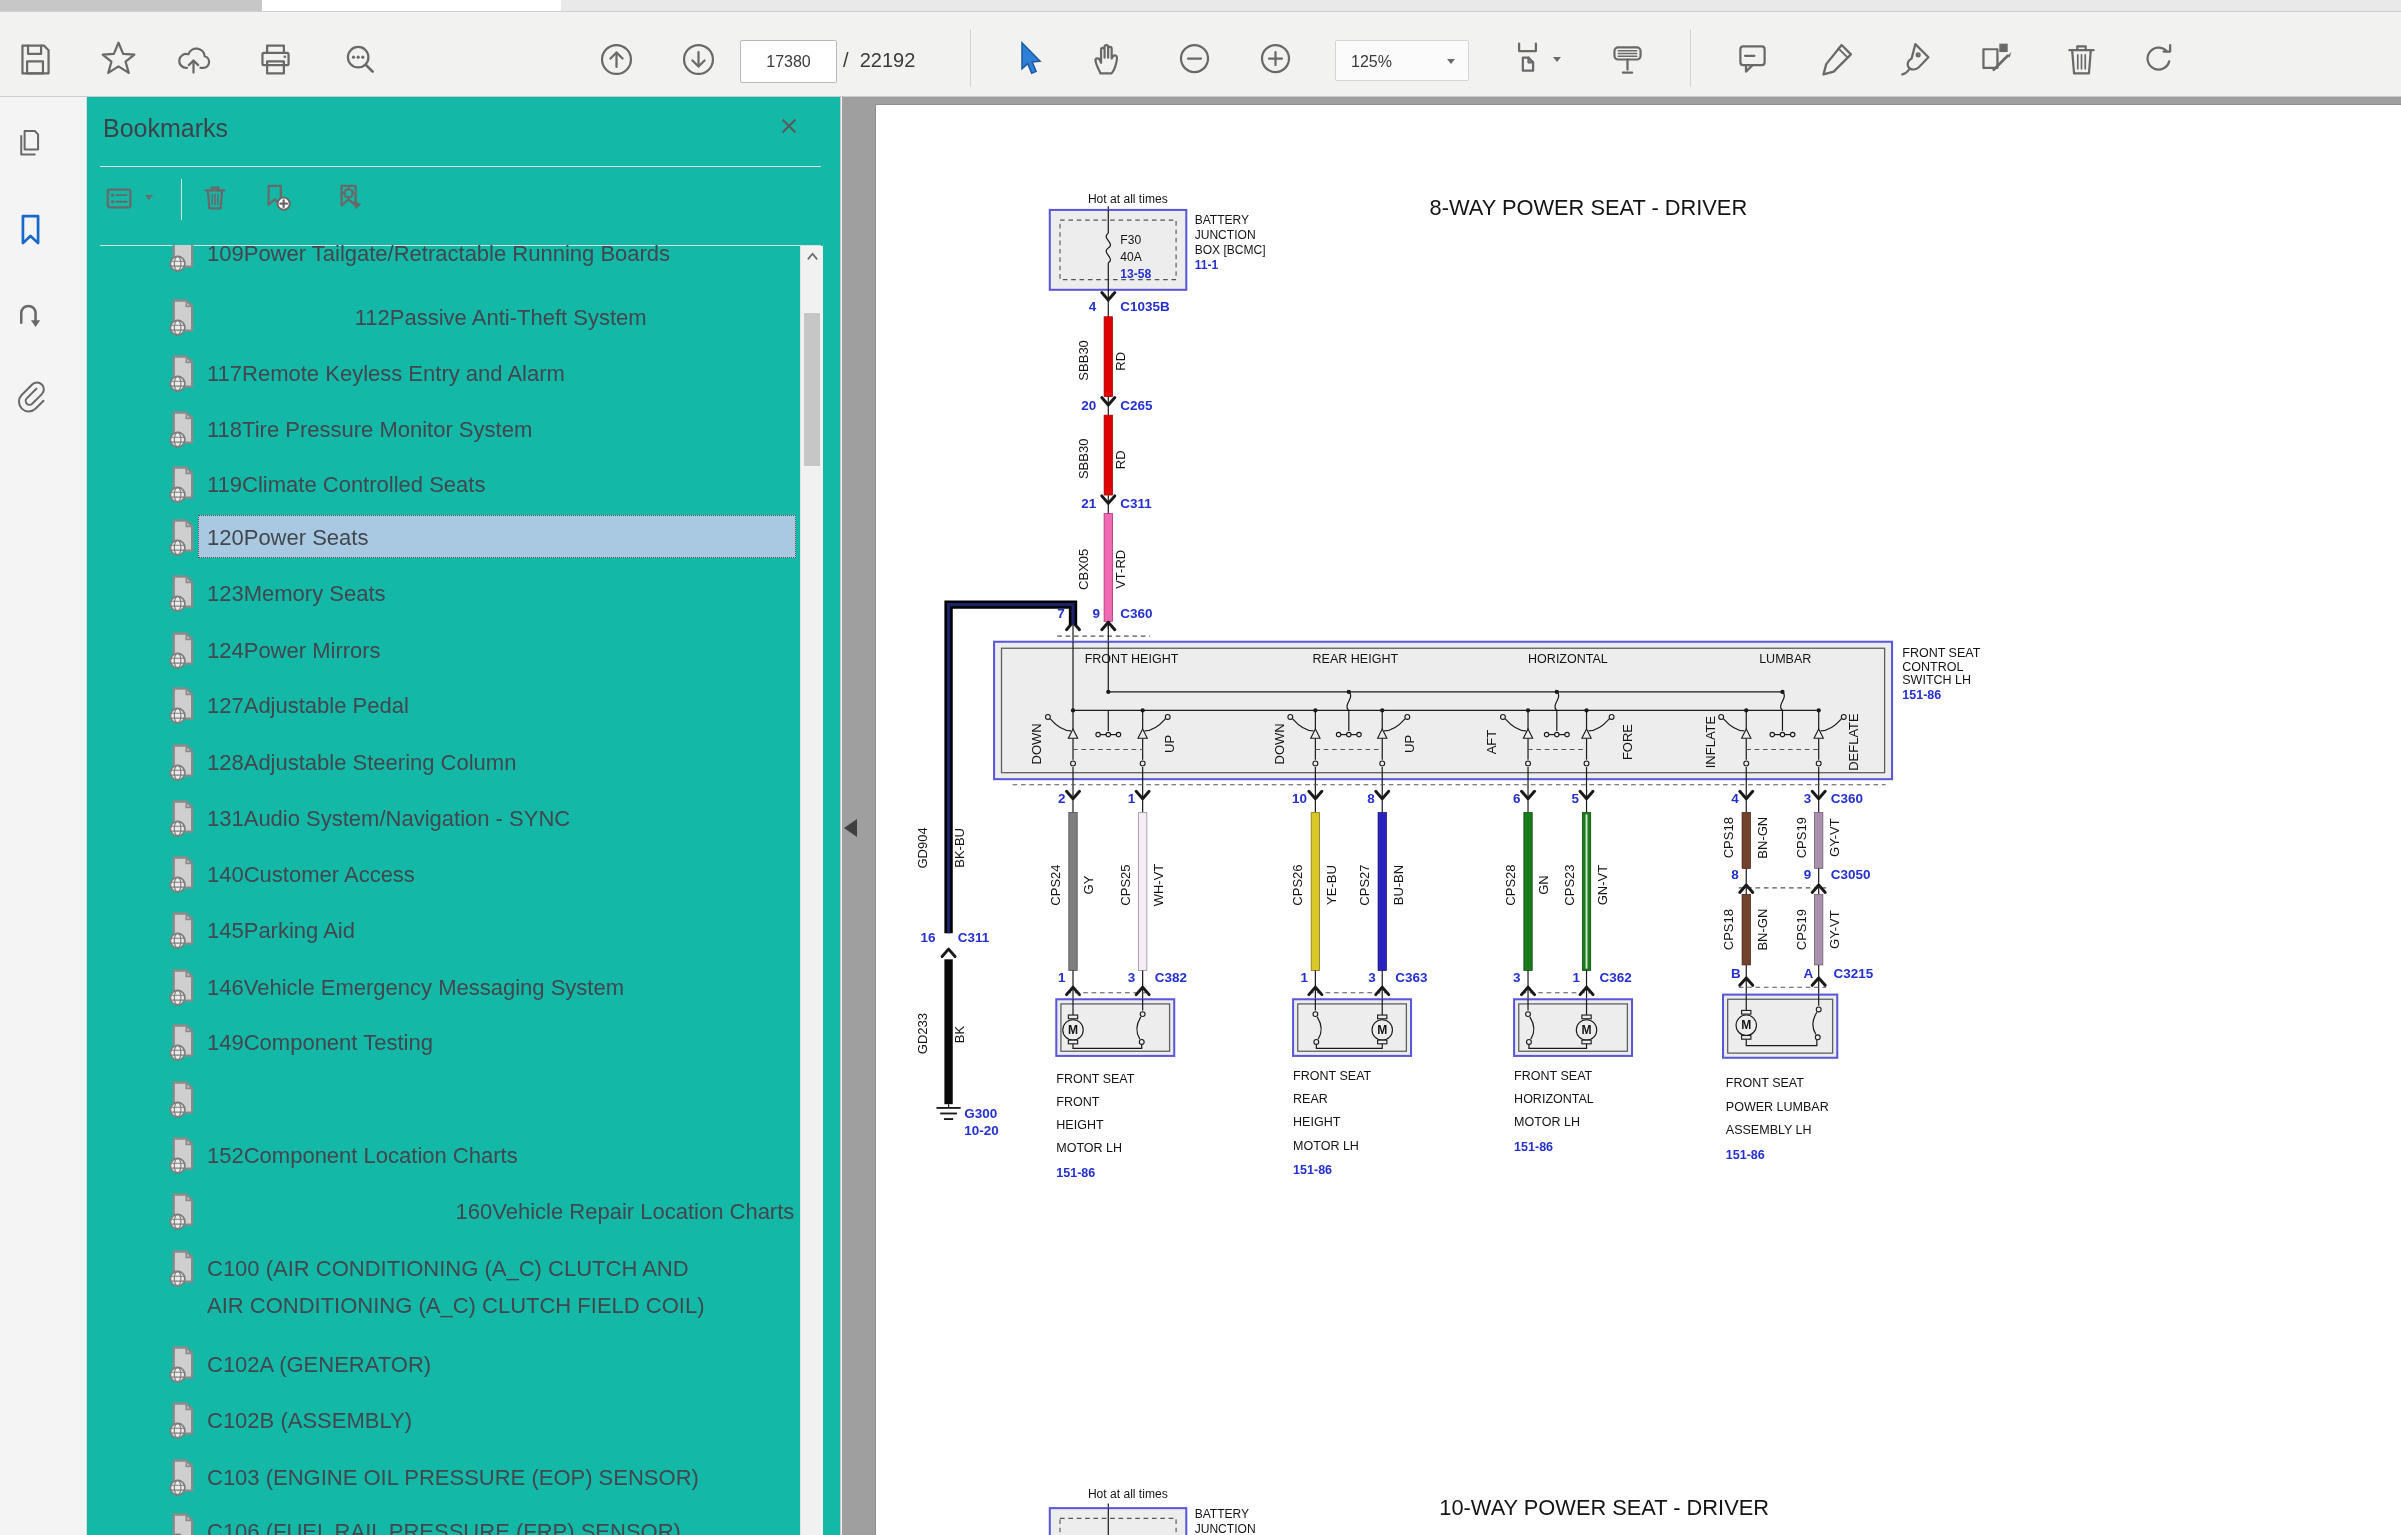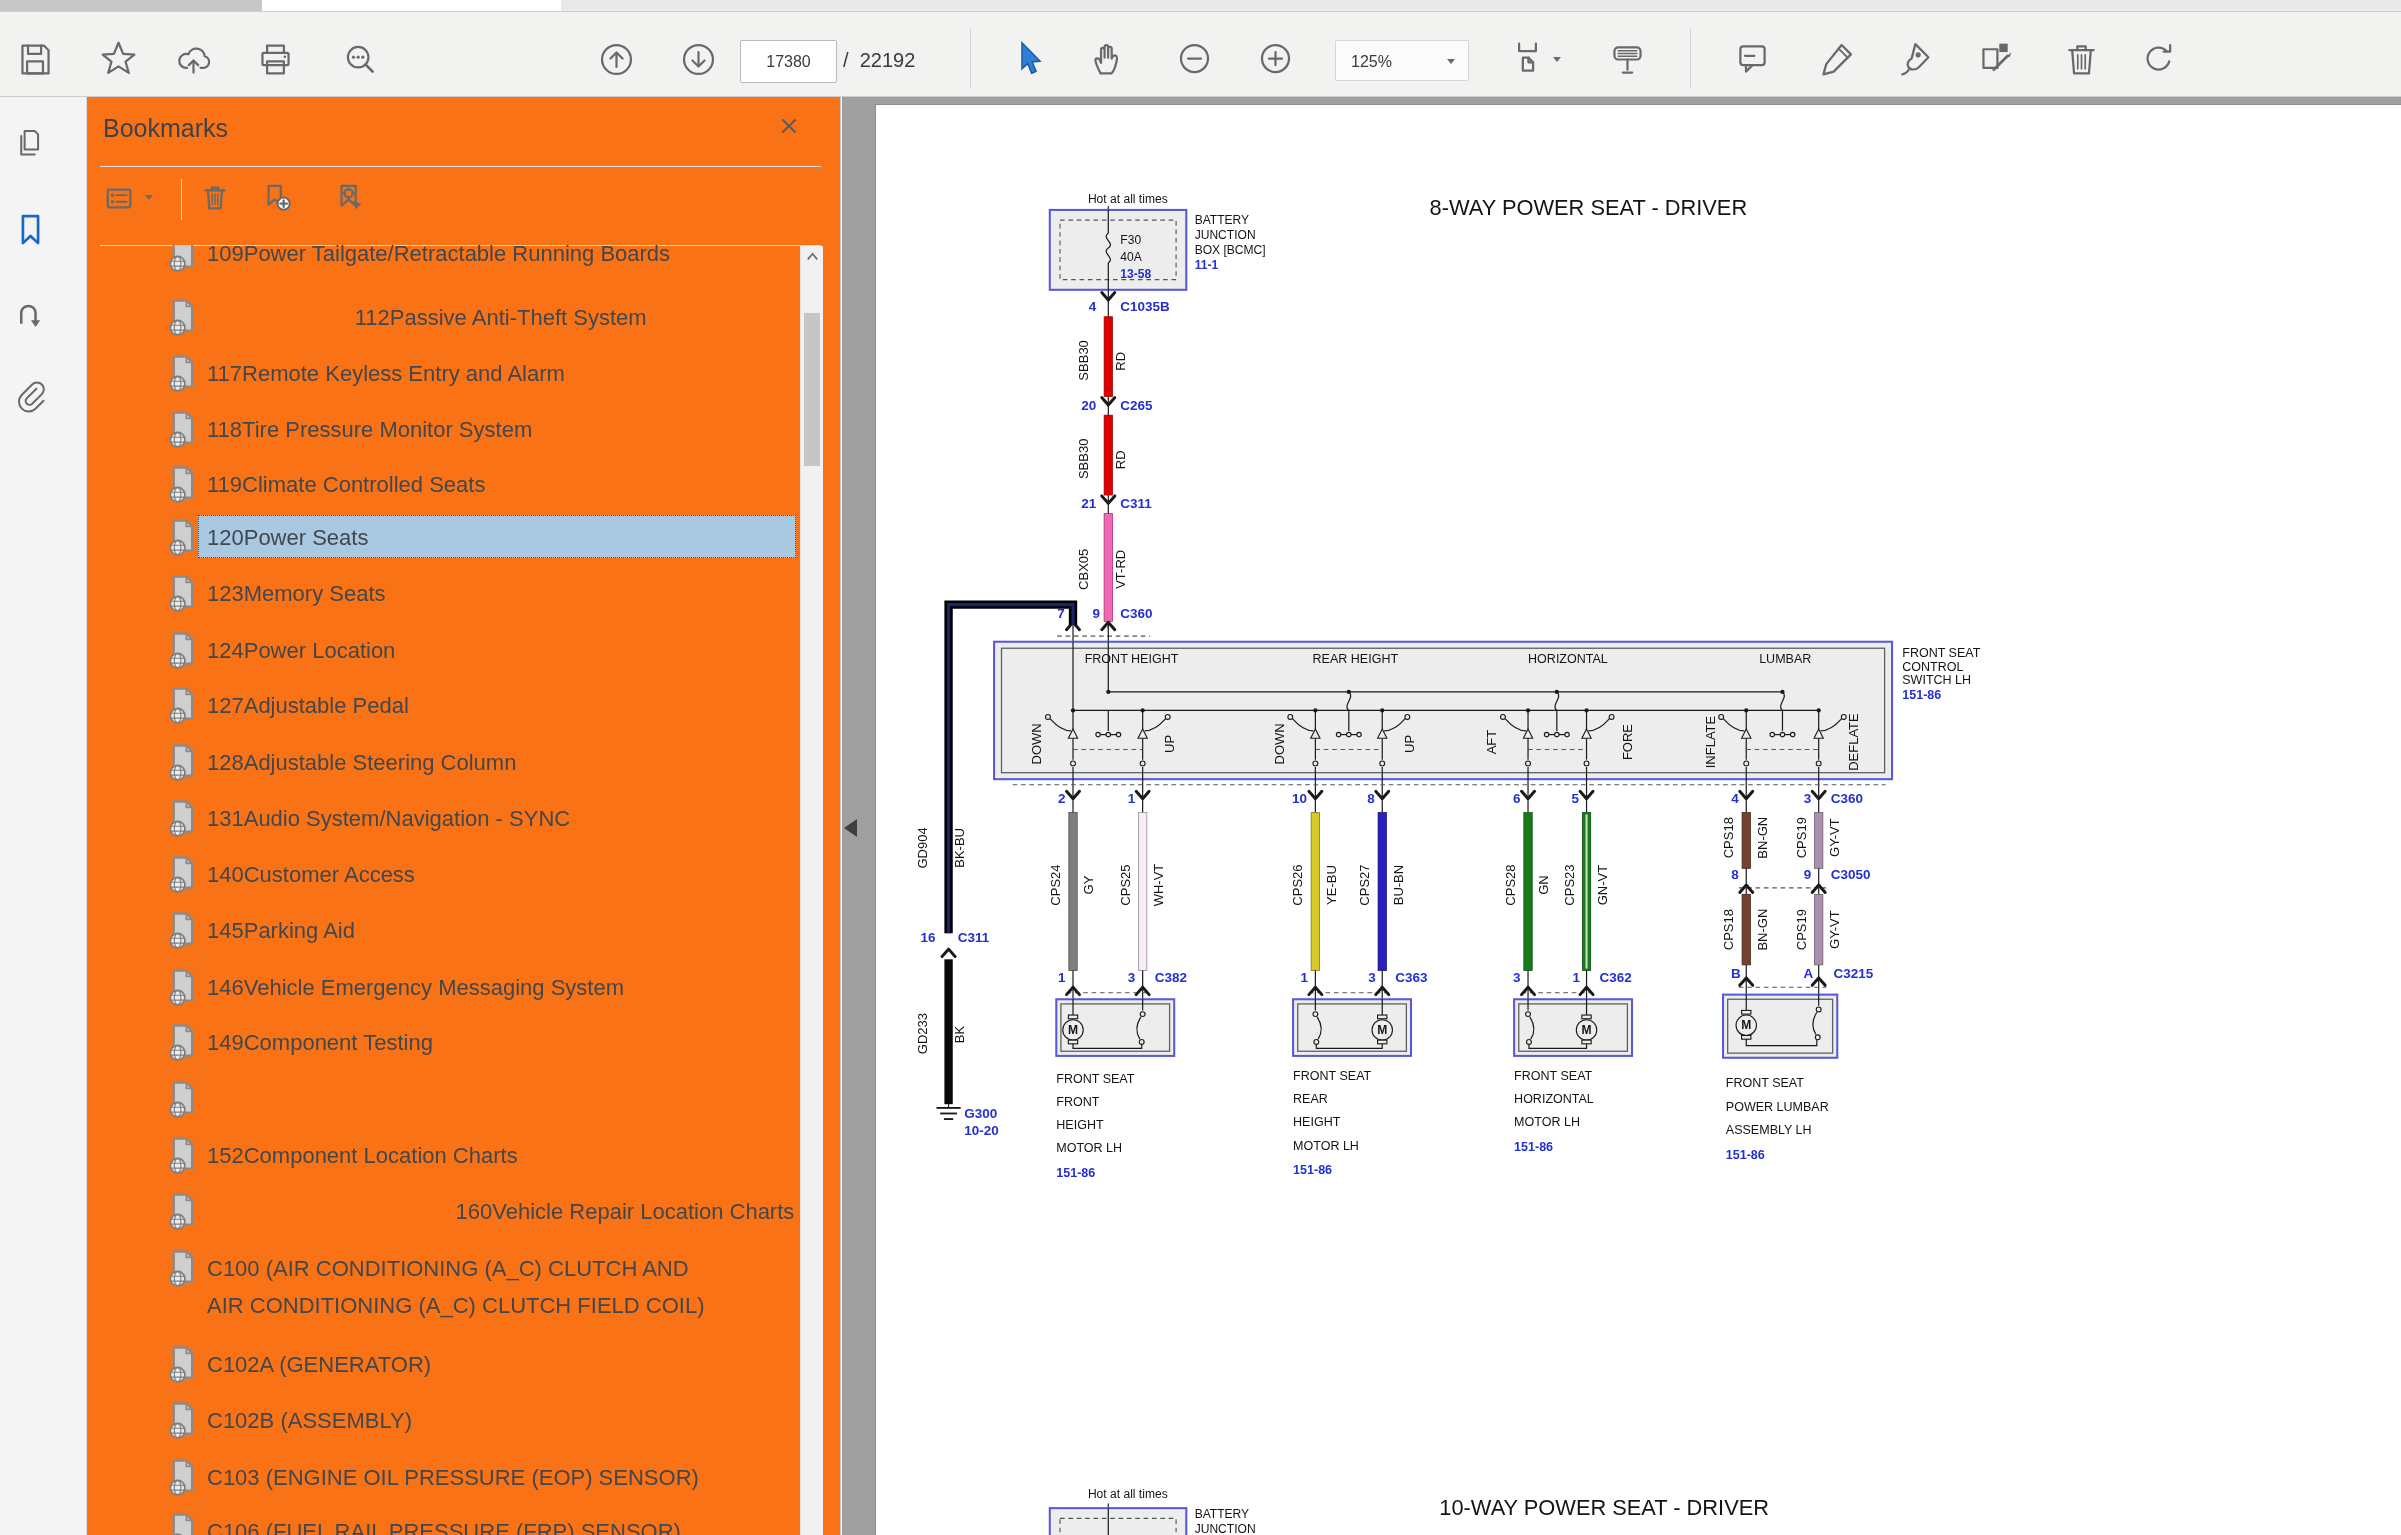--- a/index.html
+++ b/index.html
@@ -22,21 +22,21 @@
   .zoombox{position:absolute;left:1335px;top:28px;width:134px;height:41px;background:#fbfbfb;border:0.9px solid #d5d5d5;border-radius:1.9px;
            font-size:16px;color:#3a3a3a;line-height:41px;padding-left:15px;box-sizing:border-box;}
   .caret{width:0;height:0;border-left:4.6px solid transparent;border-right:4.6px solid transparent;border-top:5.6px solid #6b6b6b;display:inline-block;}
   .zoombox .caret{position:absolute;right:13px;top:17.6px;}
   .fitcaret{position:absolute;left:1553px;top:45px;}
   
   .rail{position:absolute;left:0;top:97px;width:86px;height:1438px;background:#f4f4f4;border-right:0.9px solid #dcdcdc;}
   .rbtn{position:absolute;left:12px;width:37px;height:37px;}
   .rbtn svg{width:37px;height:37px;display:block;}
   
-  .panel{position:absolute;left:87px;top:97px;width:754px;height:1438px;background:#f97316;border-right:0.9px solid #c9c9c9;box-sizing:border-box;}
+  .panel{position:absolute;left:87px;top:97px;width:754px;height:1438px;background:#14b8a6;border-right:0.9px solid #c9c9c9;box-sizing:border-box;}
   .panel-title{position:absolute;left:16px;top:16.7px;font-size:25px;color:#3d4247;}
   .panel-close{position:absolute;left:688px;top:15px;width:28px;height:28px;}
   .panel-close svg{width:28px;height:28px;}
   .prule{position:absolute;left:13px;right:18.6px;height:0.9px;background:#dddddd;}
   .pbtn{position:absolute;top:85px;width:32px;height:32px;}
   .pbtn svg{width:32px;height:32px;display:block;}
   .pdiv{position:absolute;left:94px;top:82px;width:0.9px;height:41px;background:#dddddd;}
   .opt-caret{position:absolute;left:58px;top:98px;}
   
   .scroll{position:absolute;left:713px;top:149px;width:22px;bottom:0;background:#f1f1f1;border-left:0.9px solid #e2e2e2;}
@@ -387,21 +387,21 @@
       </div>
       <div class="bm-row" style="top: 382px;">
         <svg class="bm-ic" viewBox="0 0 34 40">
           <path d="M9,3 h13 l6,6 v25 h-19 z" fill="#cfcfcf" stroke="#8a8a8a" stroke-width="2.4" stroke-linejoin="round"></path>
           <path d="M22,3 v6 h6" fill="none" stroke="#8a8a8a" stroke-width="1.8"></path>
           <circle cx="13" cy="31" r="7.5" fill="#ececec" stroke="#7e7e7e" stroke-width="1.8"></circle>
           <ellipse cx="13" cy="31" rx="3.4" ry="7.5" fill="none" stroke="#7e7e7e" stroke-width="1.2"></ellipse>
           <path d="M5.8,28.5 h14.4 M5.8,33.5 h14.4" stroke="#7e7e7e" stroke-width="1.2" fill="none"></path>
         </svg>
         <div class="bm-label">
-          <div>124Power Location</div>
+          <div>124Power Mirrors</div>
         </div>
       </div>
       <div class="bm-row" style="top: 437px;">
         <svg class="bm-ic" viewBox="0 0 34 40">
           <path d="M9,3 h13 l6,6 v25 h-19 z" fill="#cfcfcf" stroke="#8a8a8a" stroke-width="2.4" stroke-linejoin="round"></path>
           <path d="M22,3 v6 h6" fill="none" stroke="#8a8a8a" stroke-width="1.8"></path>
           <circle cx="13" cy="31" r="7.5" fill="#ececec" stroke="#7e7e7e" stroke-width="1.8"></circle>
           <ellipse cx="13" cy="31" rx="3.4" ry="7.5" fill="none" stroke="#7e7e7e" stroke-width="1.2"></ellipse>
           <path d="M5.8,28.5 h14.4 M5.8,33.5 h14.4" stroke="#7e7e7e" stroke-width="1.2" fill="none"></path>
         </svg>

